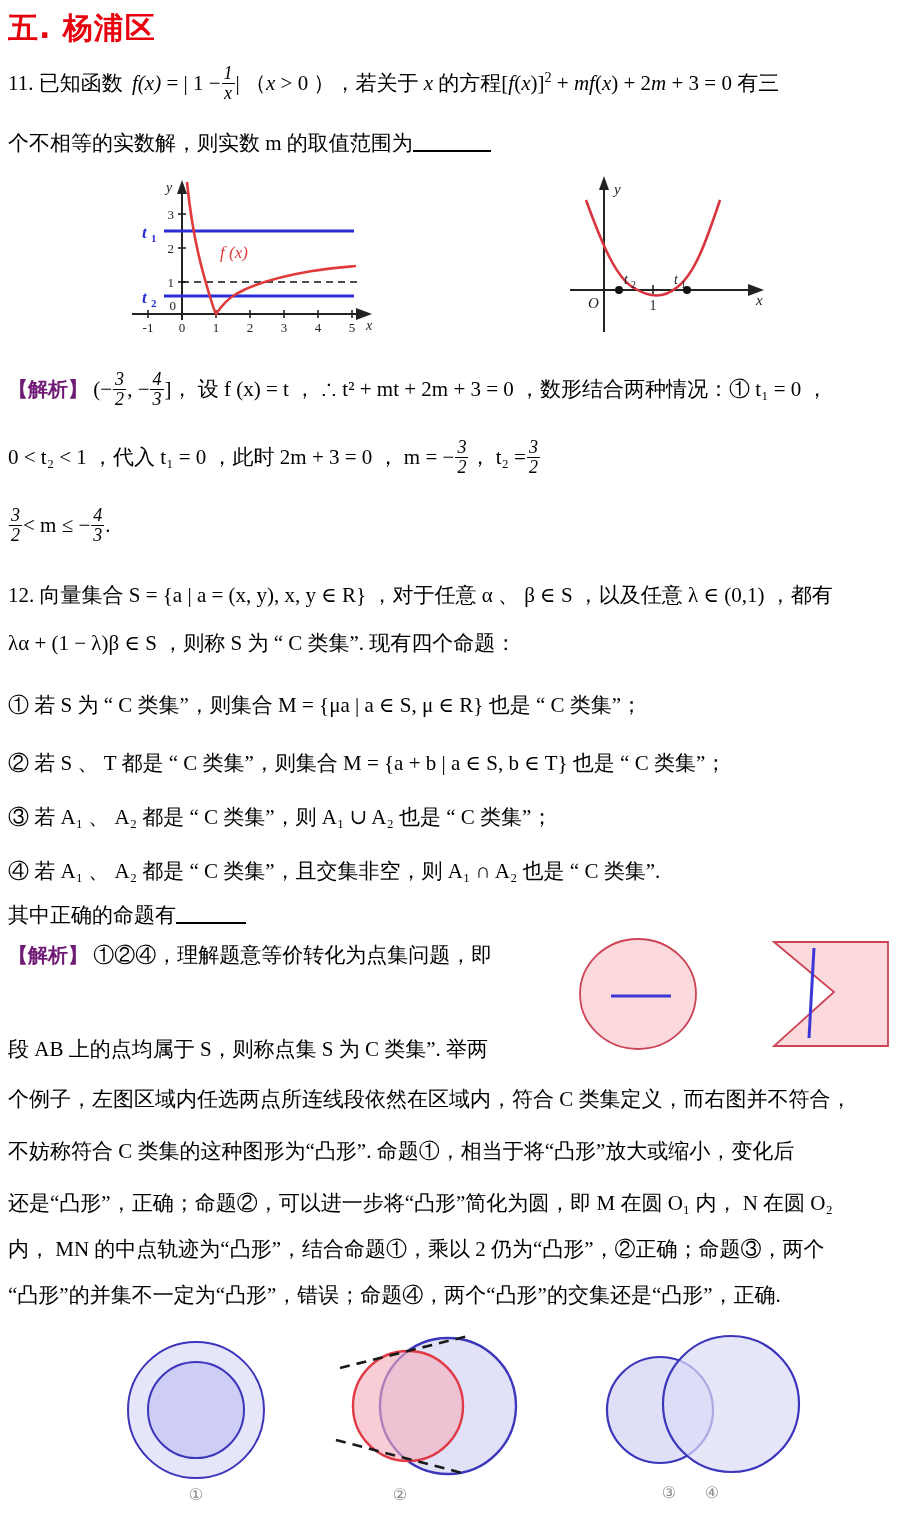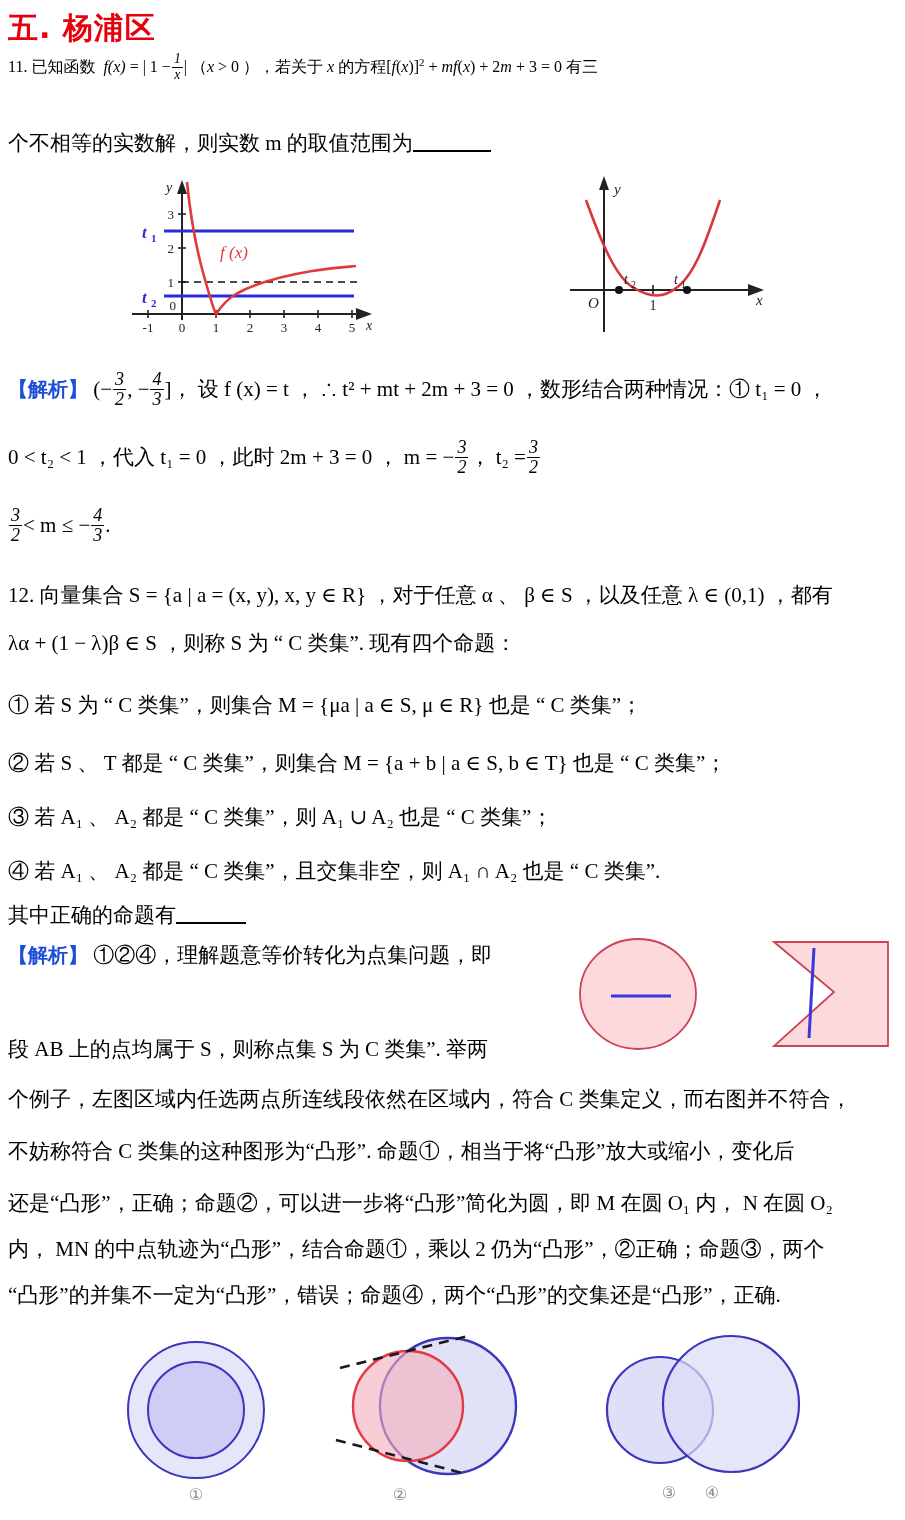--- a/index.html
+++ b/index.html
@@ -40,21 +40,21 @@
     position: absolute;
     font-size: 21px;
     line-height: 30px;
     white-space: nowrap;
     font-family: "Liberation Serif", "DejaVu Serif", serif;
   }
   .math { font-style: italic; font-family: "Liberation Serif", serif; }
   .up   { font-style: normal; }
 
   .jiexi {
-    color: #1d4ed8;
+    color: #701a75;
     font-weight: bold;
     font-family: "DejaVu Sans", sans-serif;
     font-size: 20px;
   }
 
   
   .frac {
     display: inline-block;
     vertical-align: -0.48em;
     text-align: center;
@@ -83,21 +83,21 @@
   
   .fig { position: absolute; }
 </style>
 </head>
 <body>
 
 <div class="page">
 
   <div class="section-title">五. 杨浦区</div>
 
-  <div class="tline" style="left:8px; top:47px; font-size:16px;">
+  <div class="tline" style="left:8px; top:62px; font-size:21px;">
     <span>11.</span>
     <span>已知函数</span>
     <span class="math" style="margin-left:4px;">f</span><span class="math">(x)</span>
     <span class="up">= | 1 −</span><span class="frac"><span class="num">1</span><span class="den">x</span></span><span class="up">|</span>
     <span class="up">（</span><span class="math">x</span><span class="up"> &gt; 0 ），若关于 </span><span class="math">x</span><span class="up"> 的方程</span><span class="up">[</span><span class="math">f</span><span class="up">(</span><span class="math">x</span><span class="up">)]</span><sup>2</sup><span class="up"> + </span><span class="math">mf</span><span class="up">(</span><span class="math">x</span><span class="up">) + 2</span><span class="math">m</span><span class="up"> + 3 = 0</span><span class="up"> 有三</span>
   </div>
 
   <div class="tline" style="left:8px; top:128px;">
     <span>个不相等的实数解，则实数 m 的取值范围为</span><span class="blank"></span>
   </div>

